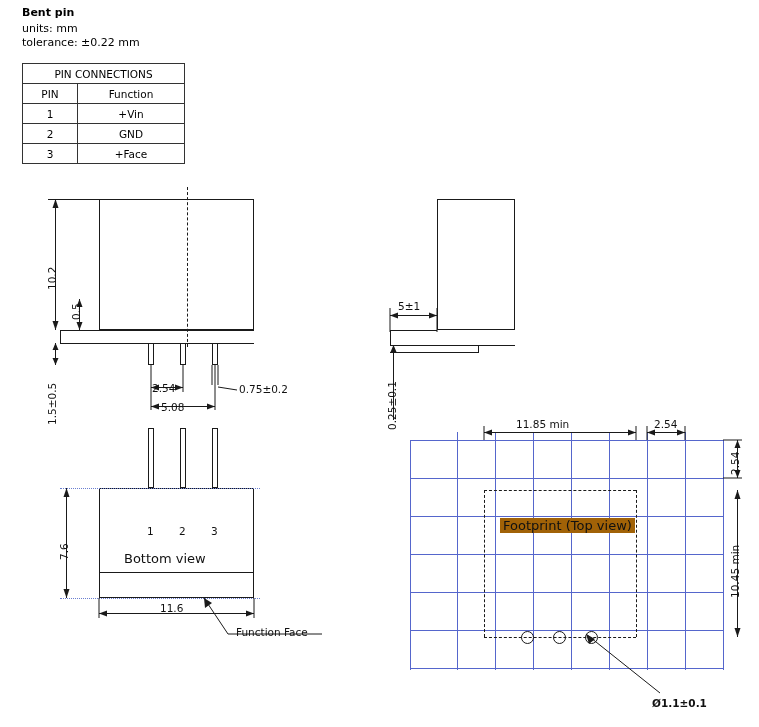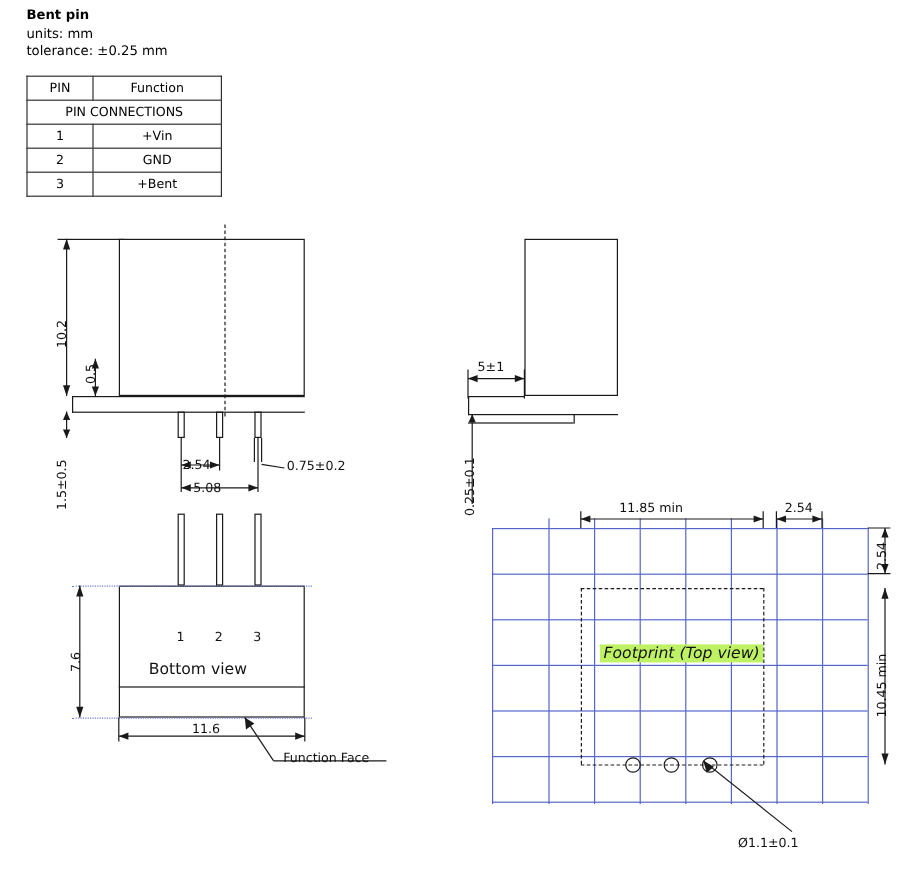--- a/index.html
+++ b/index.html
@@ -74,42 +74,42 @@
     border-radius: 50%;
     box-sizing: border-box;
   }
   .arrowsvg { position: absolute; left: 0; top: 0; overflow: visible; }
 </style>
 </head>
 <body>
 
 <div class="abs hdr-title">Bent pin</div>
 <div class="abs hdr-units">units: mm</div>
-<div class="abs hdr-tol">tolerance: ±0.25 mm</div>
+<div class="abs hdr-tol">tolerance: ±0.22 mm</div>
 
 <table class="pin-table">
   <tbody>
       <tr>
+    <th class="title" colspan="2">PIN CONNECTIONS</th>
+  </tr>
+  <tr>
     <td class="col-pin">PIN</td>
     <td class="col-fn">Function</td>
   </tr>
   <tr>
-    <th class="title" colspan="2">PIN CONNECTIONS</th>
-  </tr>
-  <tr>
     <td>1</td>
     <td>+Vin</td>
   </tr>
   <tr>
     <td>2</td>
     <td>GND</td>
   </tr>
   <tr>
     <td>3</td>
-    <td>+Bent</td>
+    <td>+Face</td>
   </tr>
 </tbody>
   </table>
 
 <div>
 
   <div class="box" style="left:99px; top:199px; width:155px; height:131px;"></div>
 
   <div class="ln lnh" style="left:60px; top:330px; width:194px;"></div>
   <div class="ln lnh" style="left:60px; top:343px; width:194px;"></div>
@@ -280,15 +280,15 @@
     <polygon points="737.5,637 734.5,628 740.5,628" fill="#1a1a1a"></polygon>
 
     <line x1="586" y1="634" x2="660" y2="693" stroke="#1a1a1a" stroke-width="1"></line>
     <polygon points="586,634 589,644 595,639" fill="#1a1a1a"></polygon>
   </svg>
 
   <div class="lbl" style="left:516px; top:418px;">11.85 min</div>
   <div class="lbl" style="left:654px; top:418px;">2.54</div>
   <div class="lbl rot90" style="left:729px; top:475px;">2.54</div>
   <div class="lbl rot90" style="left:729px; top:598px;">10.45 min</div>
-  <div class="lbl big" style="left:500px; top:537px; background:#bef264; padding:0 3px;font-style:italic;">Footprint (Top view)</div>
-  <div class="lbl" style="left:615px; top:697px;">Ø1.1±0.1</div>
+  <div class="lbl big" style="left:500px; top:518px; background:#a16207; padding:0 3px;">Footprint (Top view)</div>
+  <div class="lbl" style="left:652px; top:697px;font-weight:bold;">Ø1.1±0.1</div>
 </div>
 
 </body></html>

